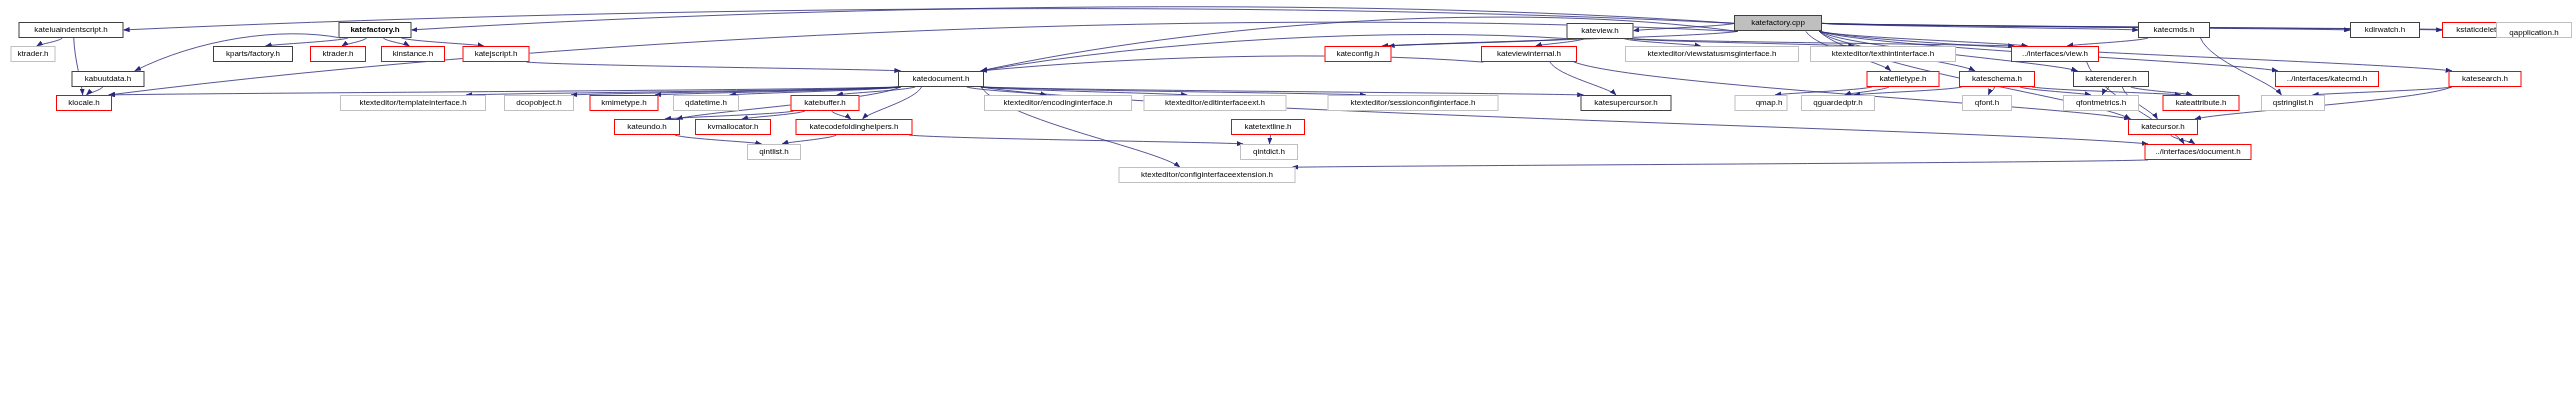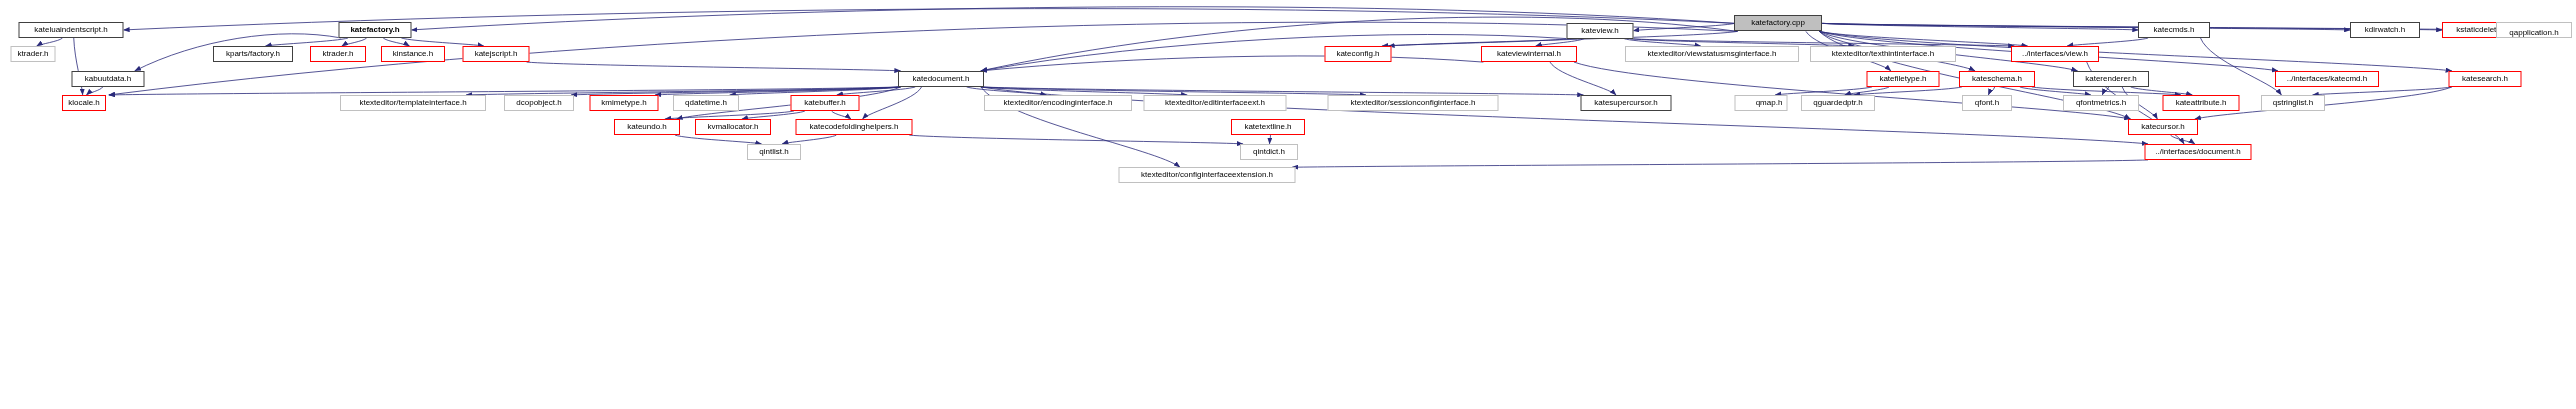--- a/index.html
+++ b/index.html
@@ -188,21 +188,21 @@
       </div>
       <div class="node k-black" style="left: 2111px; top: 79px; width: 76px;">
         <span class="node-label">katerenderer.h</span>
       </div>
       <div class="node k-red" style="left: 2327px; top: 79px; width: 104px;">
         <span class="node-label">../interfaces/katecmd.h</span>
       </div>
       <div class="node k-red" style="left: 2485px; top: 79px; width: 73px;">
         <span class="node-label">katesearch.h</span>
       </div>
-      <div class="node k-red" style="left: 84px; top: 103px; width: 44px;">
+      <div class="node k-red" style="left: 84px; top: 103px; width: 56px;">
         <span class="node-label">klocale.h</span>
       </div>
       <div class="node k-grey" style="left: 413px; top: 103px; width: 146px;">
         <span class="node-label">ktexteditor/templateinterface.h</span>
       </div>
       <div class="node k-grey" style="left: 539px; top: 103px; width: 70px;">
         <span class="node-label">dcopobject.h</span>
       </div>
       <div class="node k-red" style="left: 624px; top: 103px; width: 69px;">
         <span class="node-label">kmimetype.h</span>

